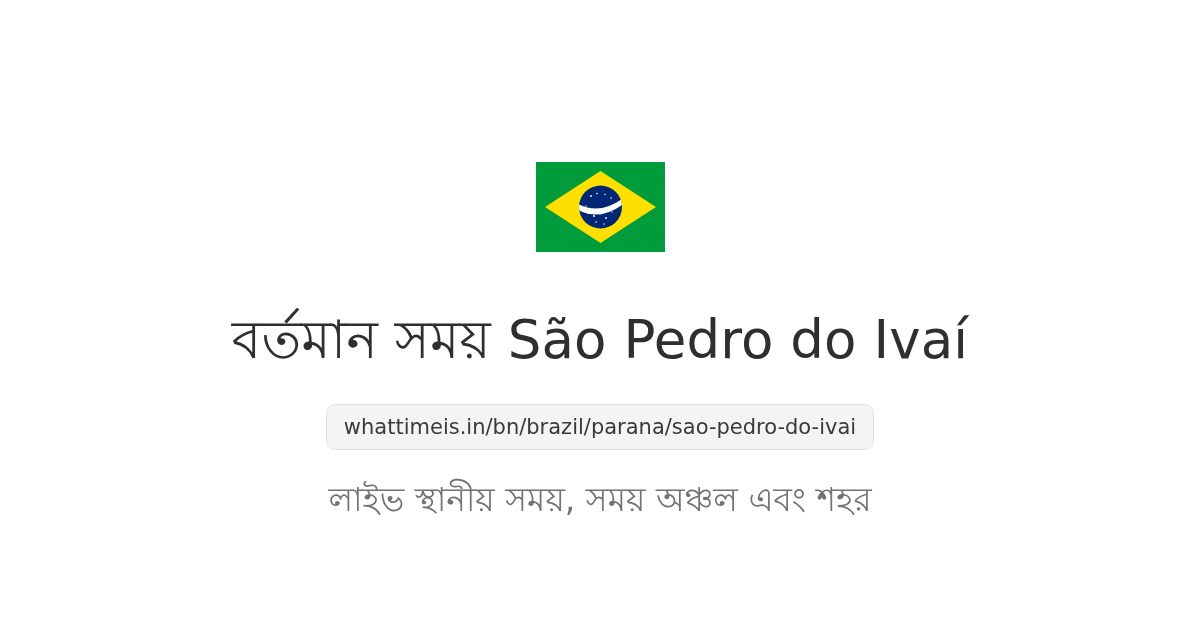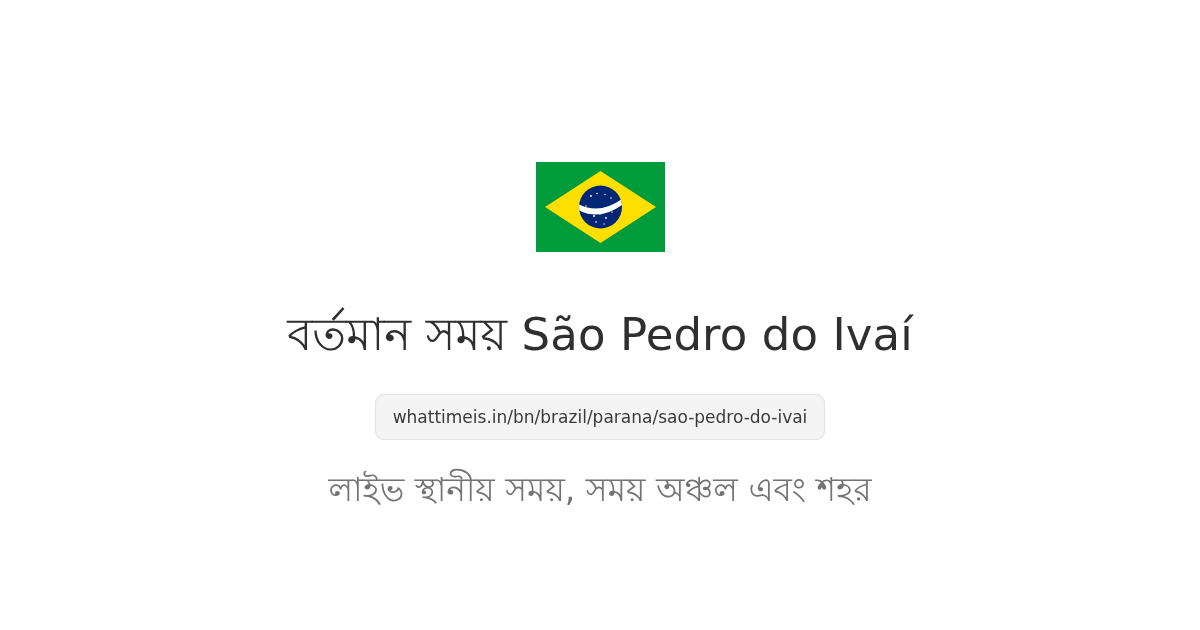--- a/index.html
+++ b/index.html
@@ -36,21 +36,21 @@
   .flag-svg {
     display: block;
     width: 129px;
     height: 90px;
   }
 
   
   .title {
     margin: 0;
     padding: 0;
-    font-size: 45px;
+    font-size: 53px;
     font-weight: 400;
     line-height: 1.25;
     color: #2f2f2f;
     text-align: center;
     letter-spacing: 0.1px;
     white-space: nowrap;
     margin-top: 55px;
   }
 
   
@@ -59,21 +59,21 @@
     height: 46px;
     box-sizing: border-box;
     display: flex;
     align-items: center;
     justify-content: center;
     padding: 0 17px;
     background: #f4f4f4;
     border: 1px solid #e2e2e2;
     border-radius: 9px;
     color: #3a3a3a;
-    font-size: 17px;
+    font-size: 21px;
     line-height: 1;
     white-space: nowrap;
   }
 
   
   .subtitle {
     margin: 0;
     padding: 0;
     margin-top: 29px;
     font-size: 33px;

